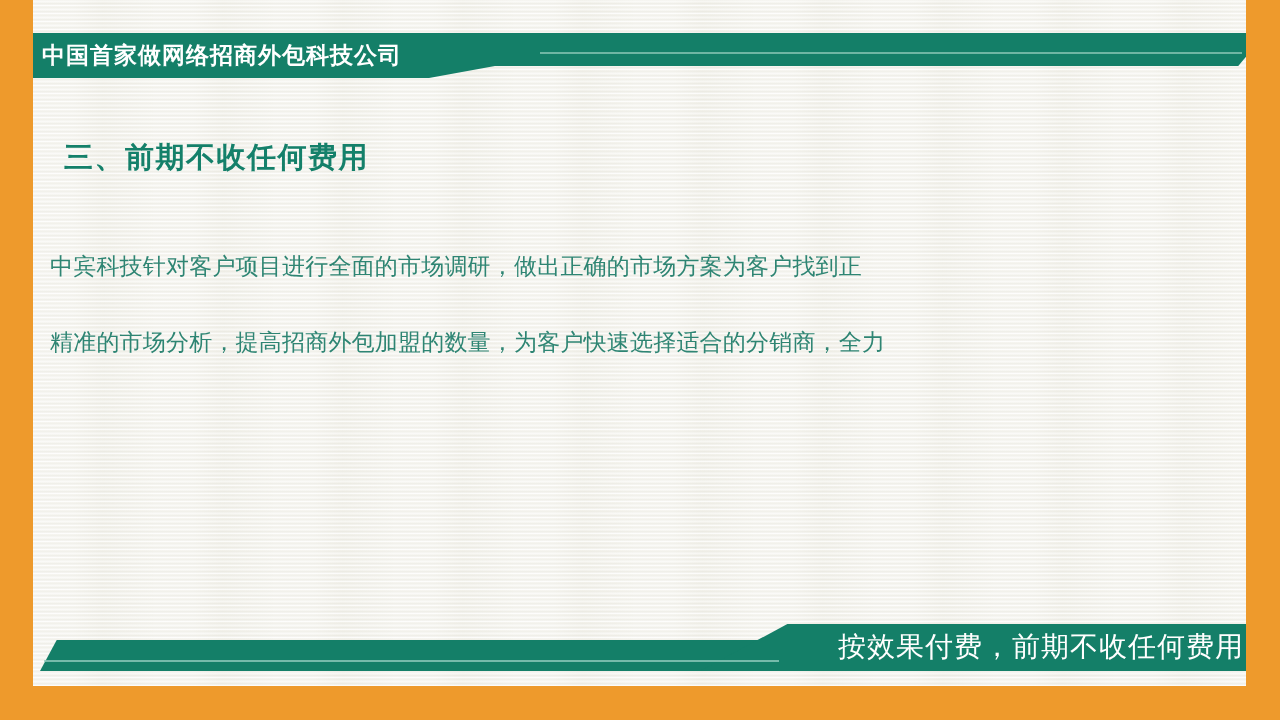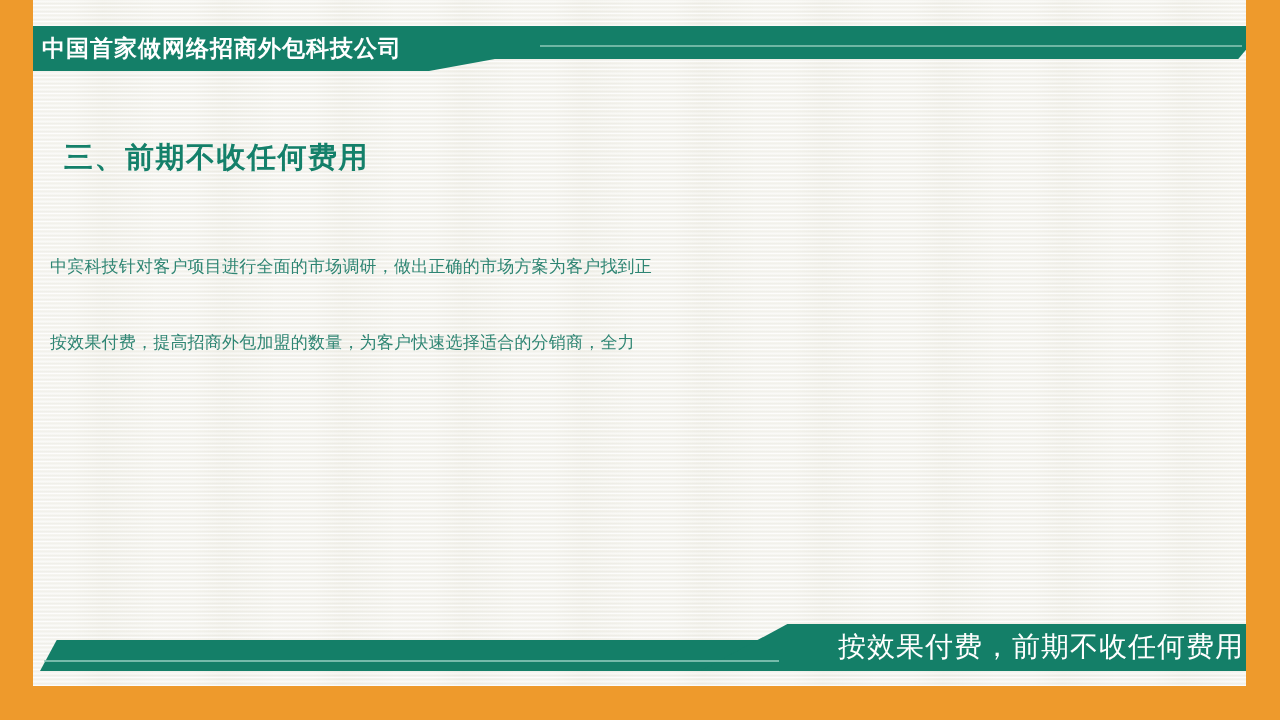--- a/index.html
+++ b/index.html
@@ -47,21 +47,21 @@
         rgba(255,255,255,0.35) 40px,
         rgba(233,232,223,0.28) 70px,
         rgba(255,255,255,0.30) 120px
       );
   }
 
   
   .header-zone {
     position: absolute;
     left: 0;
-    top: 0;
+    top: 7px;
     width: 1280px;
     height: 94px;
     pointer-events: none;
   }
   
   .header-block {
     position: absolute;
     left: 33px;
     top: 26px;
     width: 495px;
@@ -117,21 +117,21 @@
     white-space: nowrap;
   }
 
   .body-paragraph {
     position: absolute;
     left: 50px;
     top: 228px;
     width: 1136px;
     color: #2E8573;
     font-family: "DejaVu Serif", "Liberation Serif", serif;
-    font-size: 17px;
+    font-size: 23px;
     line-height: 76px;
     letter-spacing: 0.2px;
     text-align: justify;
     text-justify: inter-character;
   }
   .body-paragraph .ln {
     display: block;
     white-space: nowrap;
   }
 
@@ -197,21 +197,21 @@
     <div class="header-block"></div>
     <div class="header-strip"></div>
     <div class="header-rule"></div>
     <div class="header-title">中国首家做网络招商外包科技公司</div>
   </div>
 
   <div class="section-heading">三、前期不收任何费用</div>
 
   <div class="body-paragraph">
     <span class="ln">中宾科技针对客户项目进行全面的市场调研，做出正确的市场方案为客户找到正</span>
-    <span class="ln">按效果付费，提高招商外包加盟的数量，为客户快速选择适合的分销商，全力</span>
+    <span class="ln">精准的市场分析，提高招商外包加盟的数量，为客户快速选择适合的分销商，全力</span>
   </div>
 
   <div class="footer-zone">
     <div class="footer-thin"></div>
     <div class="footer-thick"></div>
     <div class="footer-rule"></div>
     <div class="footer-text">按效果付费，前期不收任何费用</div>
   </div>
 
 </div>

